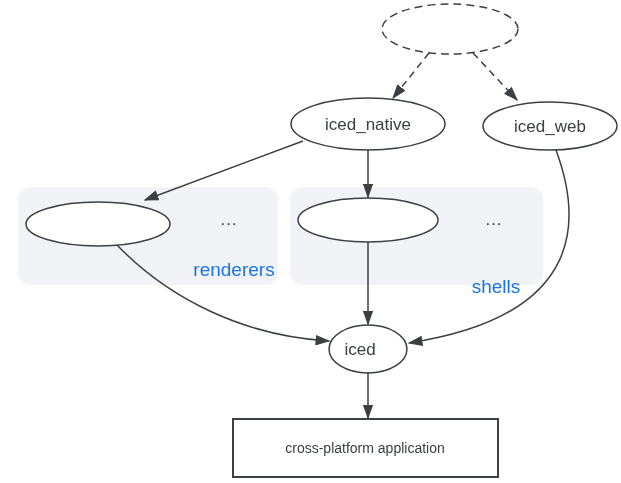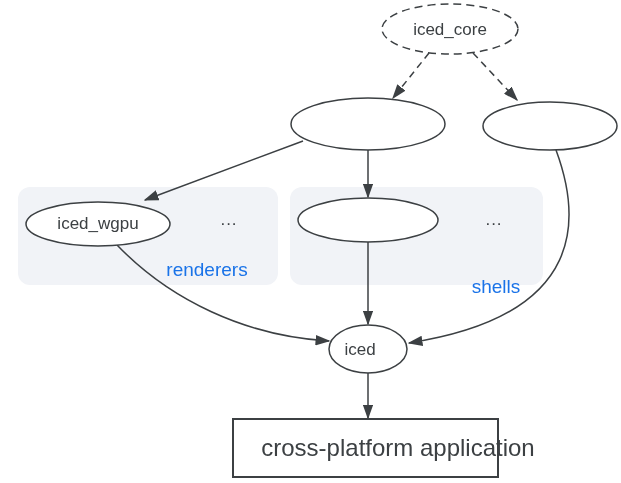--- a/index.html
+++ b/index.html
@@ -23,22 +23,21 @@
   .label {
     position: absolute;
     transform: translate(-50%, -50%);
     white-space: nowrap;
     font-size: 17px;
     color: #3c4043;
     line-height: 1;
     pointer-events: none;
   }
   .label.big {
-    font-size: 24px;
-    margin-left: 33px;
+    font-size: 14px;
   }
   .label.group-label {
     font-size: 19px;
     color: #1a73e8;
   }
   .label.ellipsis {
     font-size: 17px;
     letter-spacing: 1px;
   }
 </style>
@@ -68,24 +67,24 @@
 
     <ellipse cx="450" cy="29" rx="68" ry="25" fill="#ffffff" stroke="#3c4043" stroke-width="1.5" stroke-dasharray="8 5"></ellipse>
     <ellipse cx="368" cy="124" rx="77" ry="26" fill="#ffffff" stroke="#3c4043" stroke-width="1.5"></ellipse>
     <ellipse cx="550" cy="126" rx="67" ry="24" fill="#ffffff" stroke="#3c4043" stroke-width="1.5"></ellipse>
     <ellipse cx="98" cy="224" rx="72" ry="22" fill="#ffffff" stroke="#3c4043" stroke-width="1.5"></ellipse>
     <ellipse cx="368" cy="220" rx="70" ry="22" fill="#ffffff" stroke="#3c4043" stroke-width="1.5"></ellipse>
     <ellipse cx="368" cy="349" rx="39" ry="24" fill="#ffffff" stroke="#3c4043" stroke-width="1.5"></ellipse>
     <rect x="233" y="419" width="265" height="58" fill="#ffffff" stroke="#3c4043" stroke-width="2"></rect>
   </svg>
 
-  <div class="label" style="left:450px; top:29px">iced_core</div>
-  <div class="label" style="left:98px; top:223px">iced_wgpu</div>
+  <div class="label" style="left:368px; top:124px">iced_native</div>
+  <div class="label" style="left:550px; top:126px">iced_web</div>
   <div class="label" style="left:360px; top:349px">iced</div>
   <div class="label big" style="left:365px; top:448px">cross-platform application</div>
 
   <div class="label ellipsis" style="left:229px; top:219px">...</div>
   <div class="label ellipsis" style="left:494px; top:219px">...</div>
 
-  <div class="label group-label" style="left:207px; top:269px">renderers</div>
+  <div class="label group-label" style="left:234px; top:269px">renderers</div>
   <div class="label group-label" style="left:496px; top:286px">shells</div>
 
 </div>
 
 </body></html>

